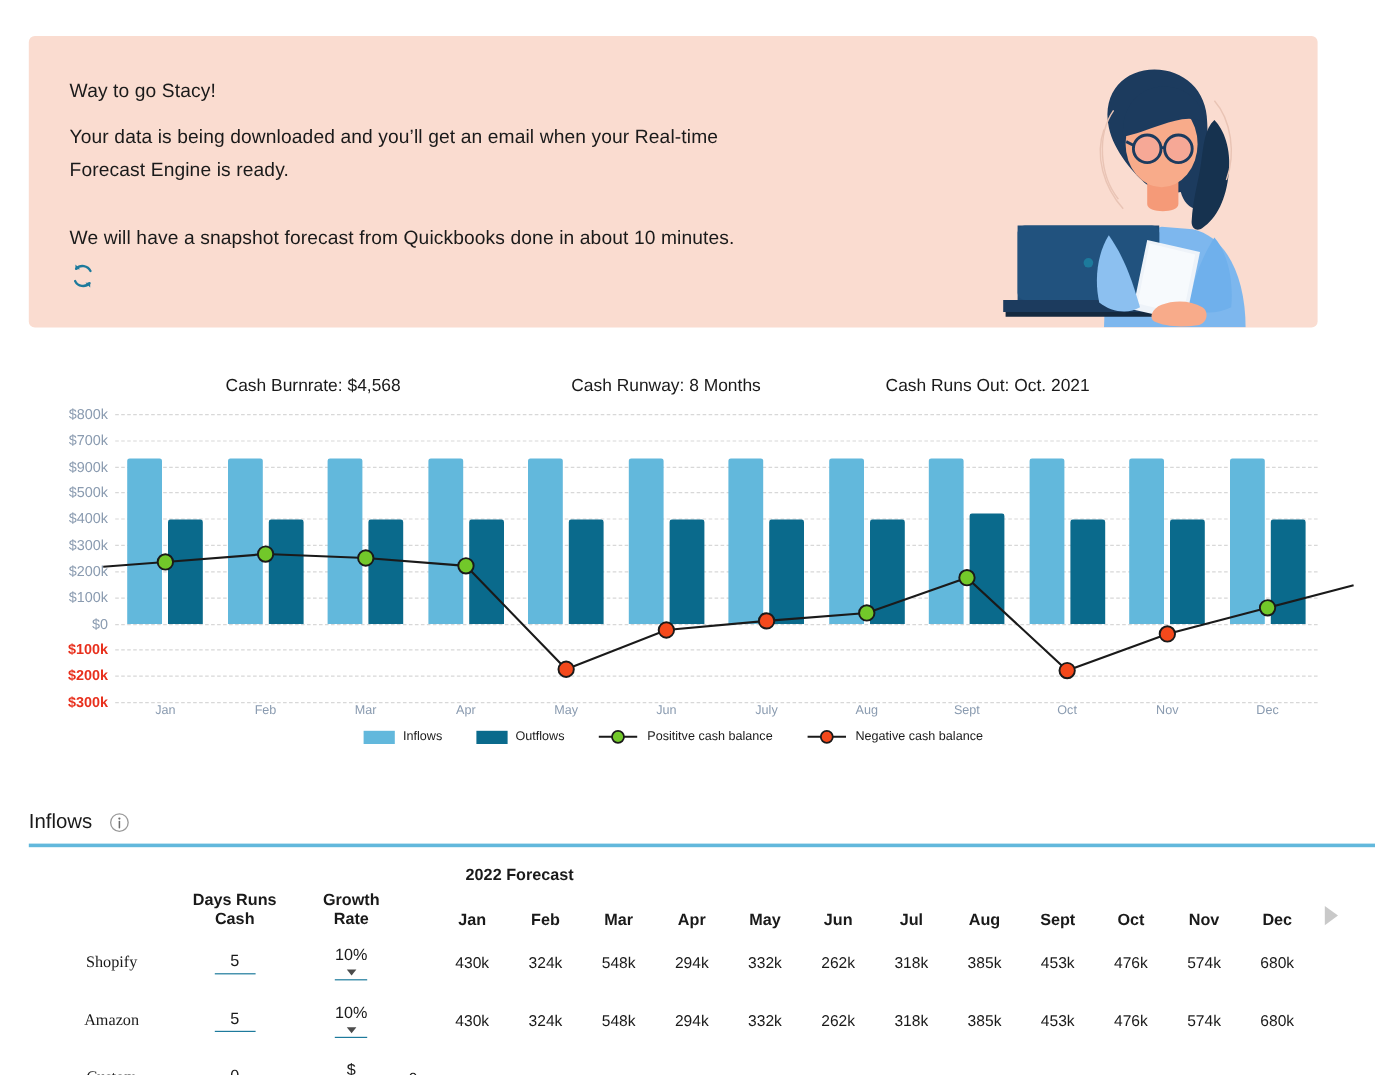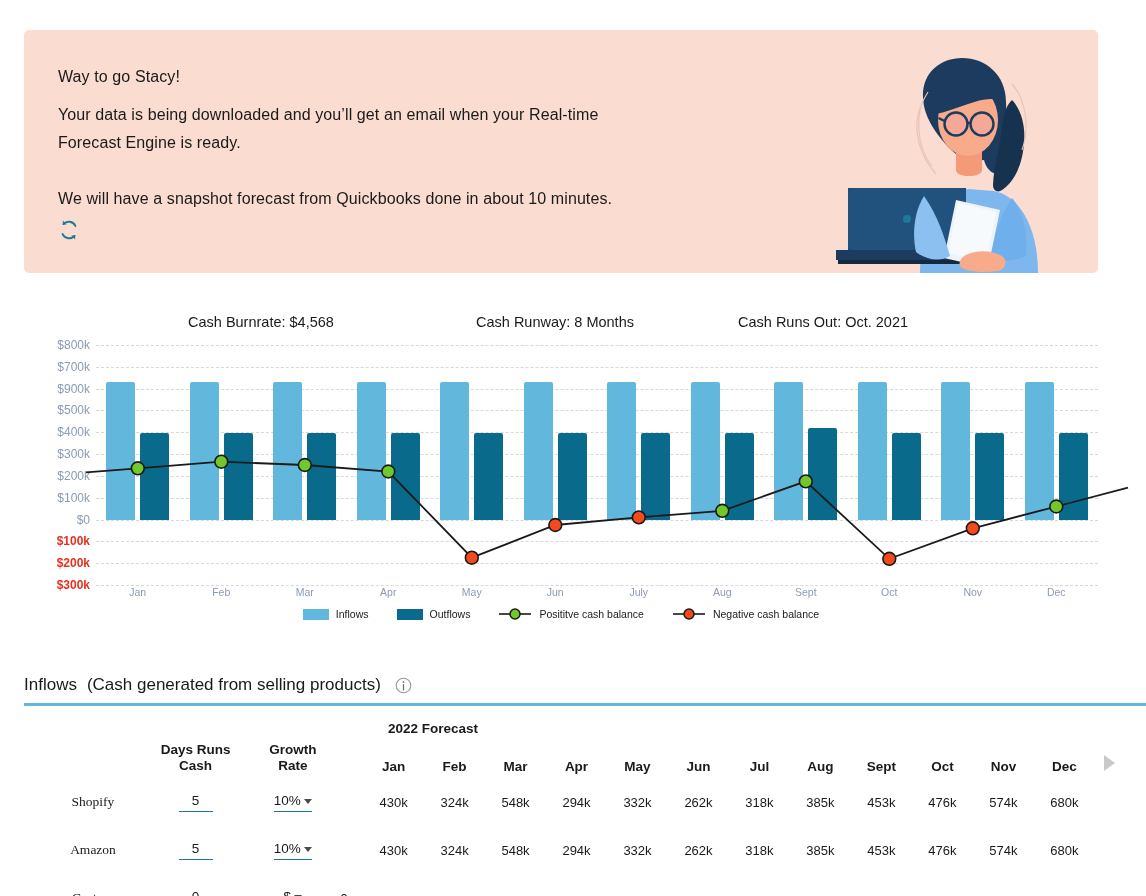--- a/index.html
+++ b/index.html
@@ -134,21 +134,21 @@
     border-bottom: 1.5px solid #1d7a9c;
     text-align: center;
     padding-bottom: 3px;
     font-size: 13.5px;
     color: #1a1a1a;
   }
   .dd {
     display: inline-flex; align-items: center; gap: 3px;
     border-bottom: 1.5px solid #1d7a9c;
     padding-bottom: 3px;
-    font-size: 13.5px; color: #1a1a1a;
+    font-size: 13.5px; color: #1a1a1a; flex-direction: column;
   }
   .caret { width: 0; height: 0; border-left: 4.5px solid transparent; border-right: 4.5px solid transparent; border-top: 5px solid #4b4b4b; display:block; margin-top:2px;}
   .arrow-right { width: 0; height: 0; border-top: 8px solid transparent; border-bottom: 8px solid transparent; border-left: 11px solid #c9c9c9; display:inline-block;}
   .custom-row td { height: 44px; }
 </style>
 </head>
 <body>
 
 <div class="banner">
   <div class="banner-text">
@@ -315,21 +315,20 @@
           <path d="M1 6h32" stroke="#1a1a1a" stroke-width="1.6"></path>
           <circle cx="17" cy="6" r="5" fill="#f4491c" stroke="#1a1a1a" stroke-width="1.5"></circle>
         </svg>
         <span>Negative cash balance</span>
       </div>
     </div>
 </div>
 
 <div class="sect-head">
   <span class="sect-title">Inflows</span>
-  <span class="sect-sub">(Cash generated from selling products)</span>
   <span>
     <svg class="info-icon" viewBox="0 0 20 20" fill="none">
       <circle cx="10" cy="10" r="8.6" stroke="#9a9a9a" stroke-width="1.3"></circle>
       <circle cx="10" cy="6" r="1.1" fill="#6e6e6e"></circle>
       <path d="M10 9v6" stroke="#6e6e6e" stroke-width="1.5" stroke-linecap="round"></path>
     </svg>
   </span>
 </div>
 <div class="sect-rule"></div>
 

